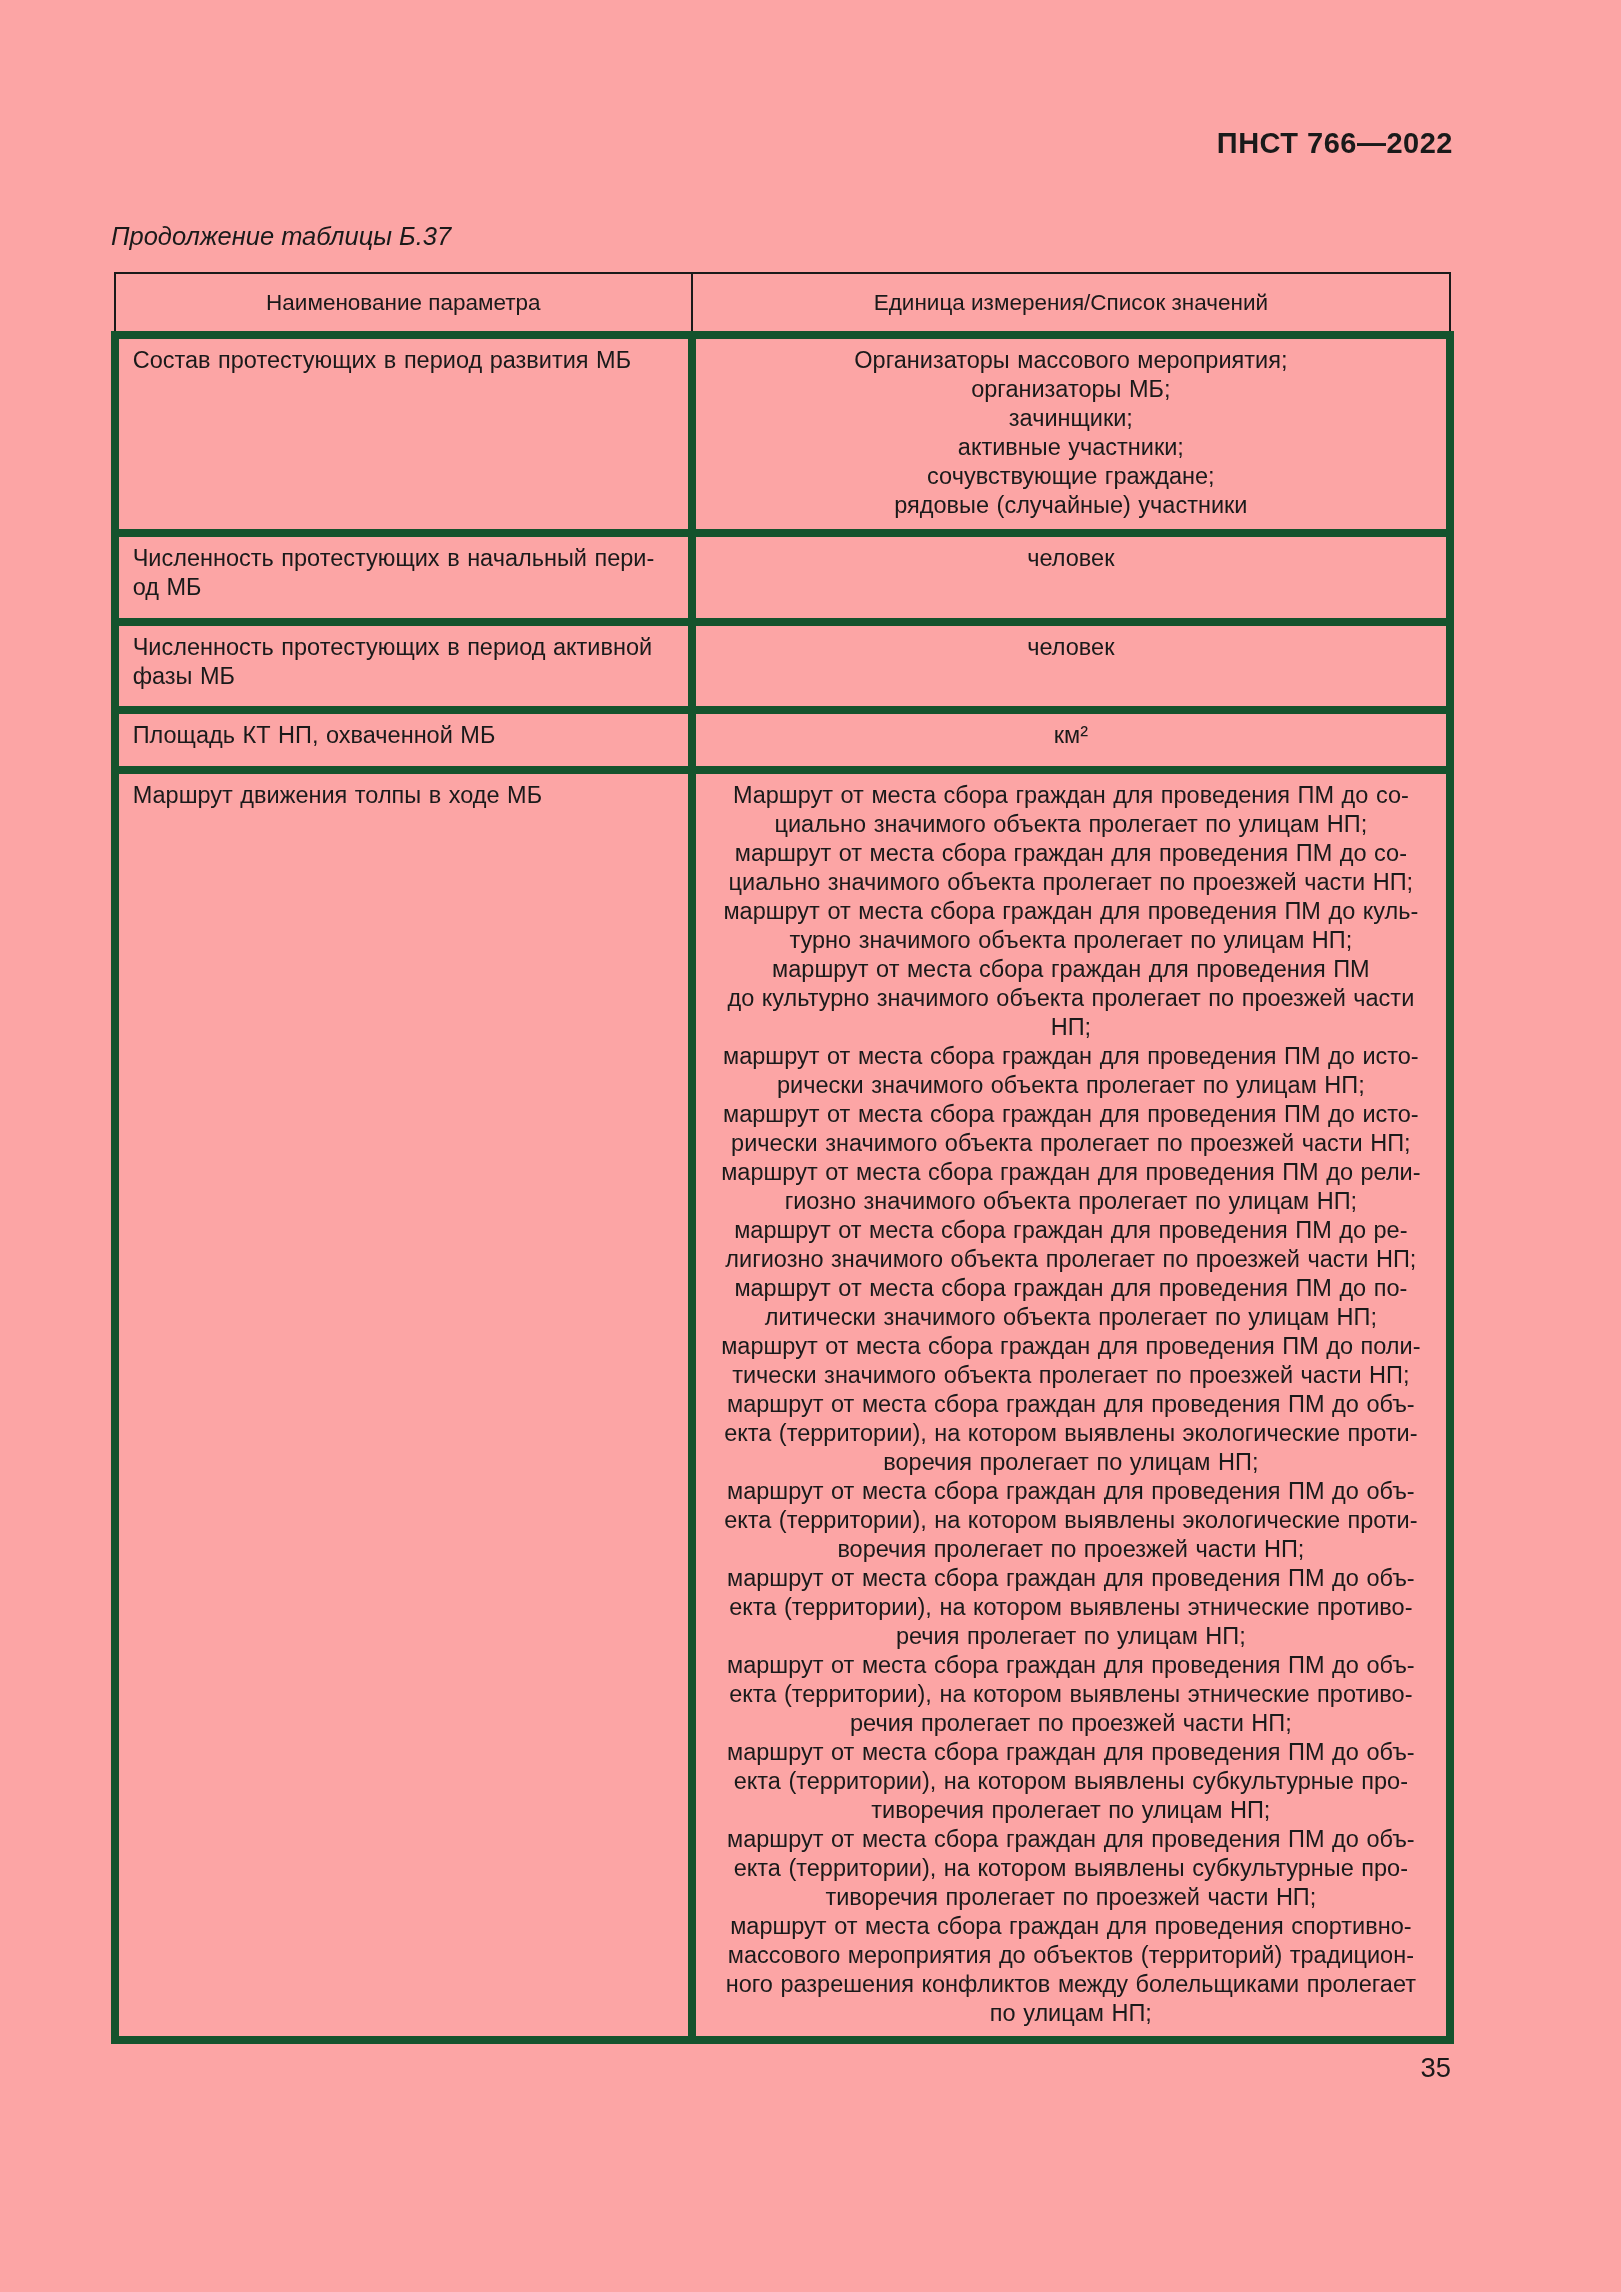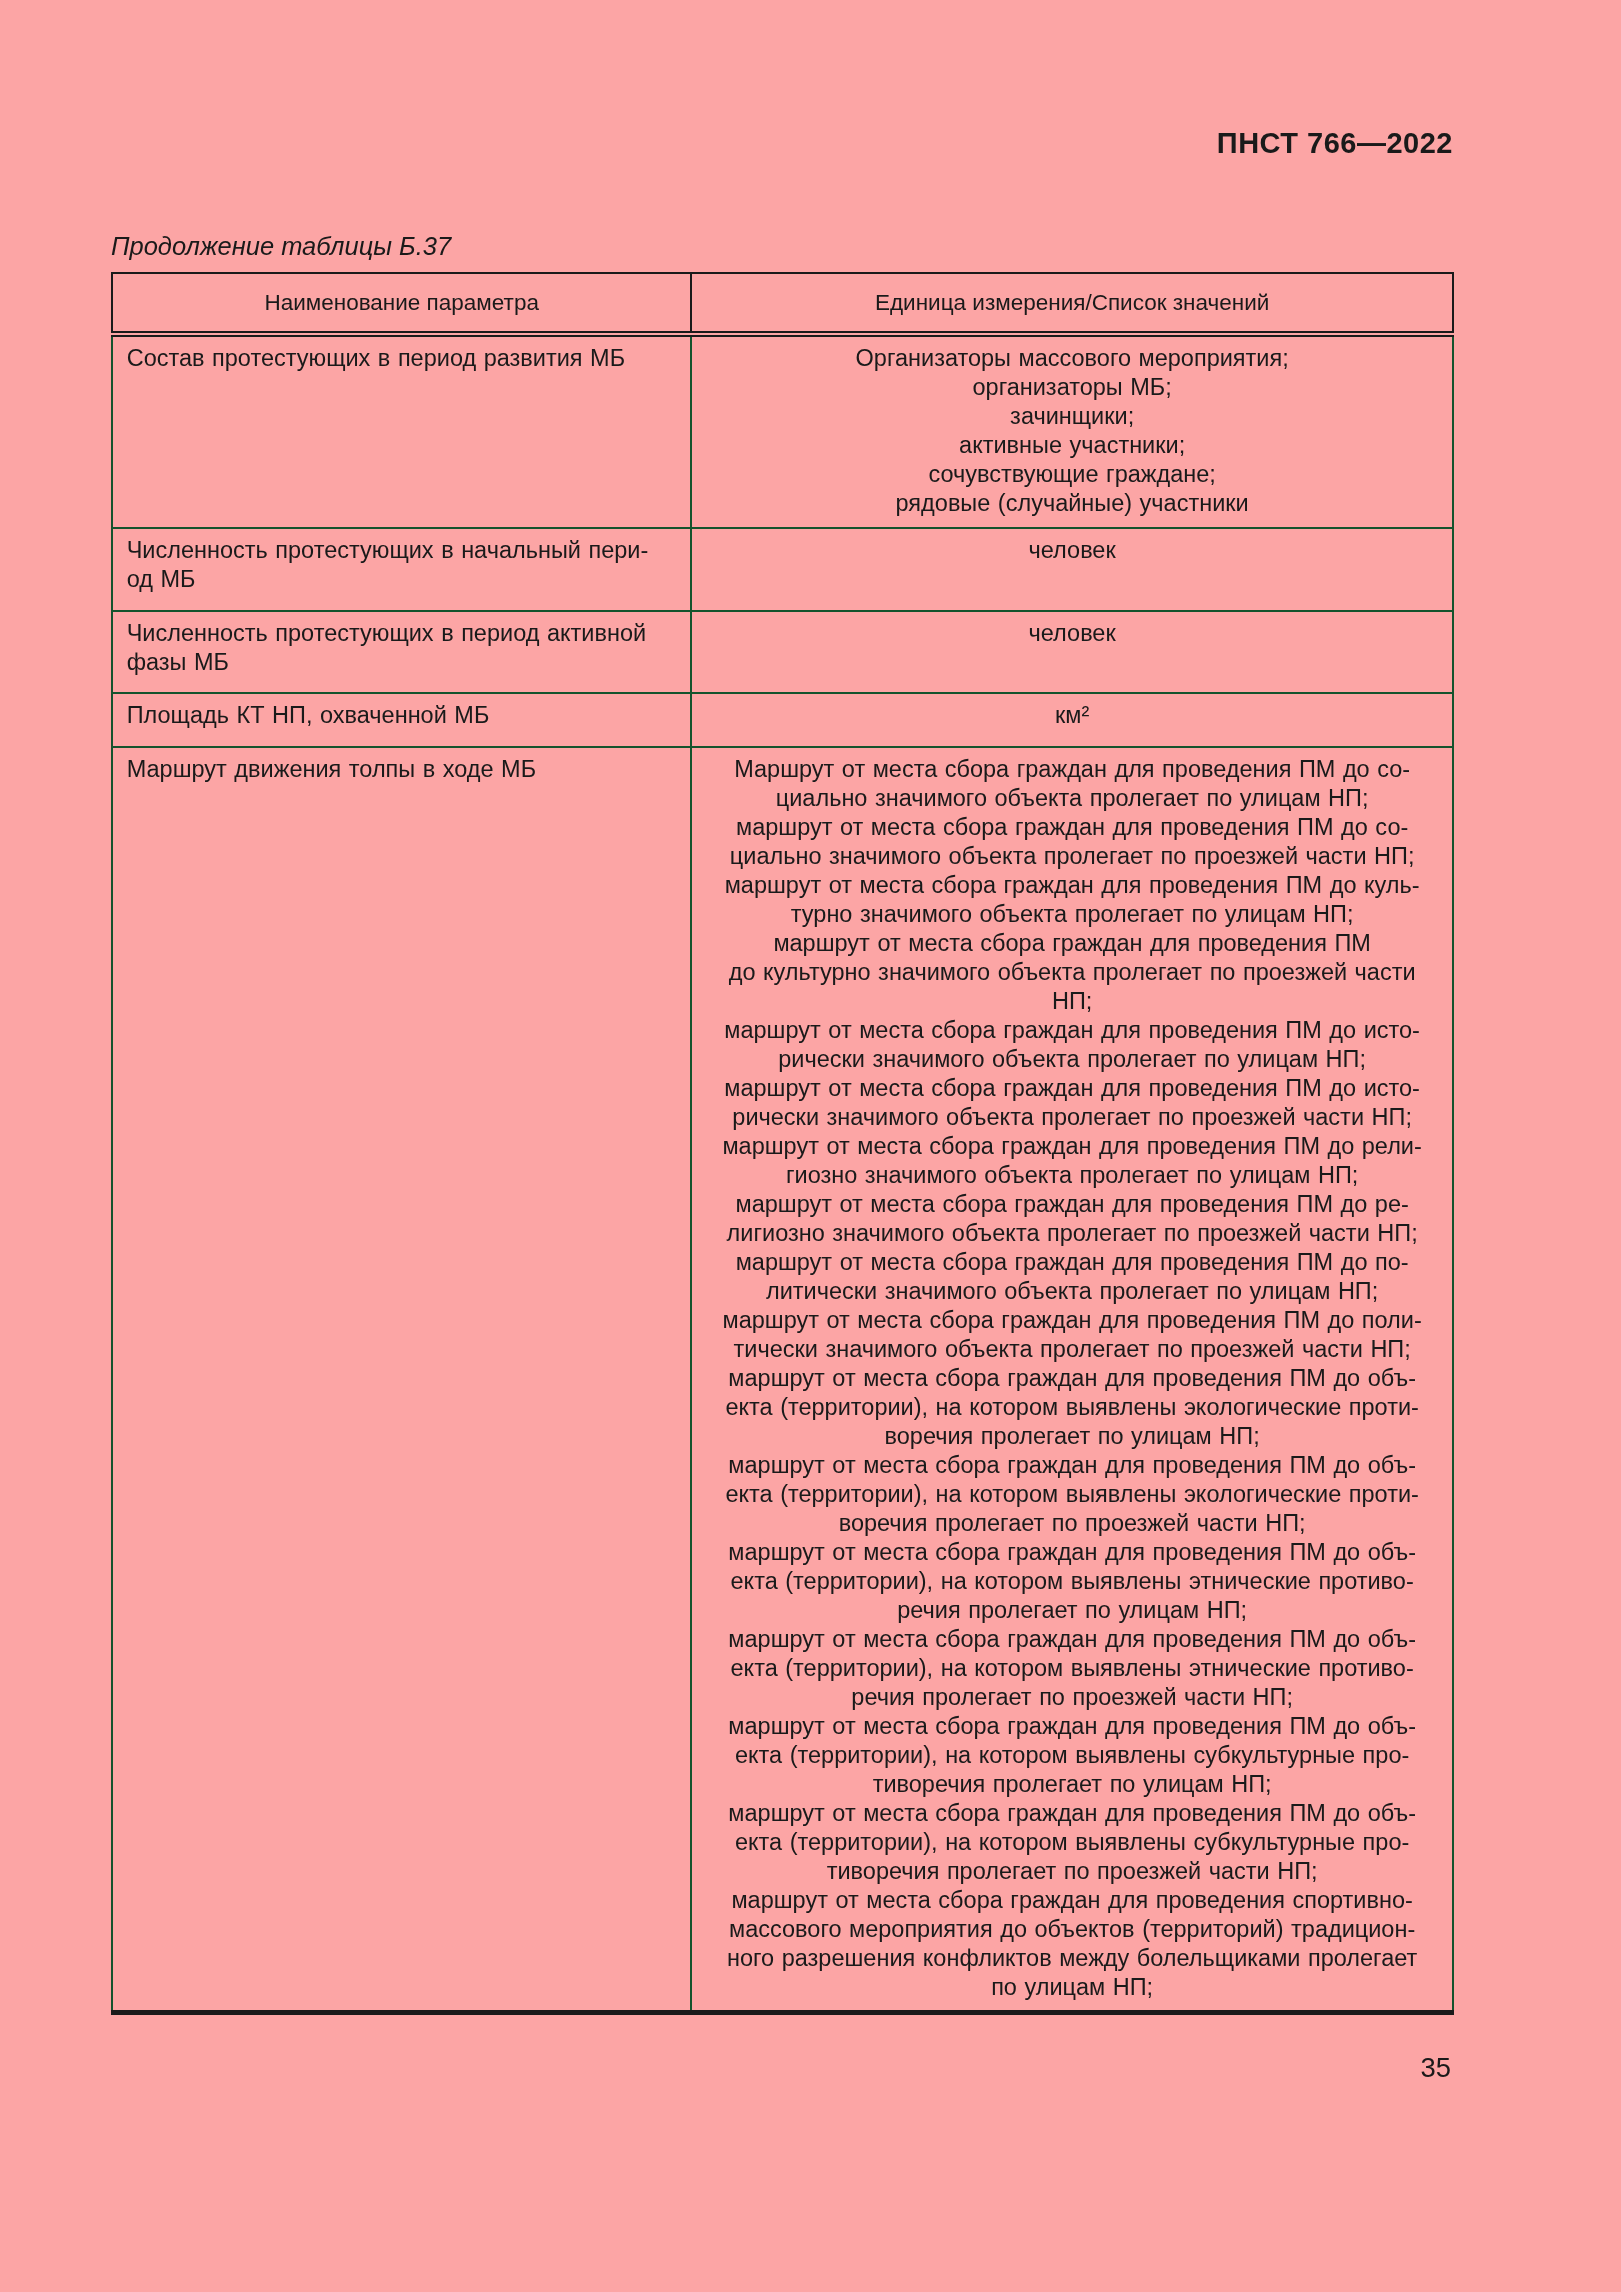--- a/index.html
+++ b/index.html
@@ -22,21 +22,21 @@
   .doc-header {
     position: absolute;
     top: 127px;
     right: 168px;
     font-size: 29px;
     font-weight: bold;
     letter-spacing: 0.5px;
   }
   .table-caption {
     position: absolute;
-    top: 232px;
+    top: 222px;
     left: 111px;
     font-size: 25.5px;
     font-style: italic;
   }
   table.params-table {
     position: absolute;
     left: 111px;
     top: 272px;
     width: 1343px;
     border-collapse: collapse;
@@ -49,21 +49,21 @@
   .params-table th {
     border: 2px solid #1a1a1a;
     border-bottom: 6.9px double #1a1a1a;
     font-size: 22.5px;
     font-weight: normal;
     text-align: center;
     vertical-align: middle;
     padding: 15.7px 7.8px;
   }
   .params-table td {
-    border: 2px solid #14532d;
+    border: 8px solid #14532d;
     vertical-align: top;
     font-size: 23.5px;
     line-height: 29px;
     padding: 6.9px 13.7px 8.8px 13.7px;
     white-space: pre-line;
     word-spacing: 1px;
   }
   td.value-left { text-align: center; }
   td.value-center { text-align: center; }
   .row-short td { padding-bottom: 15.7px; }

